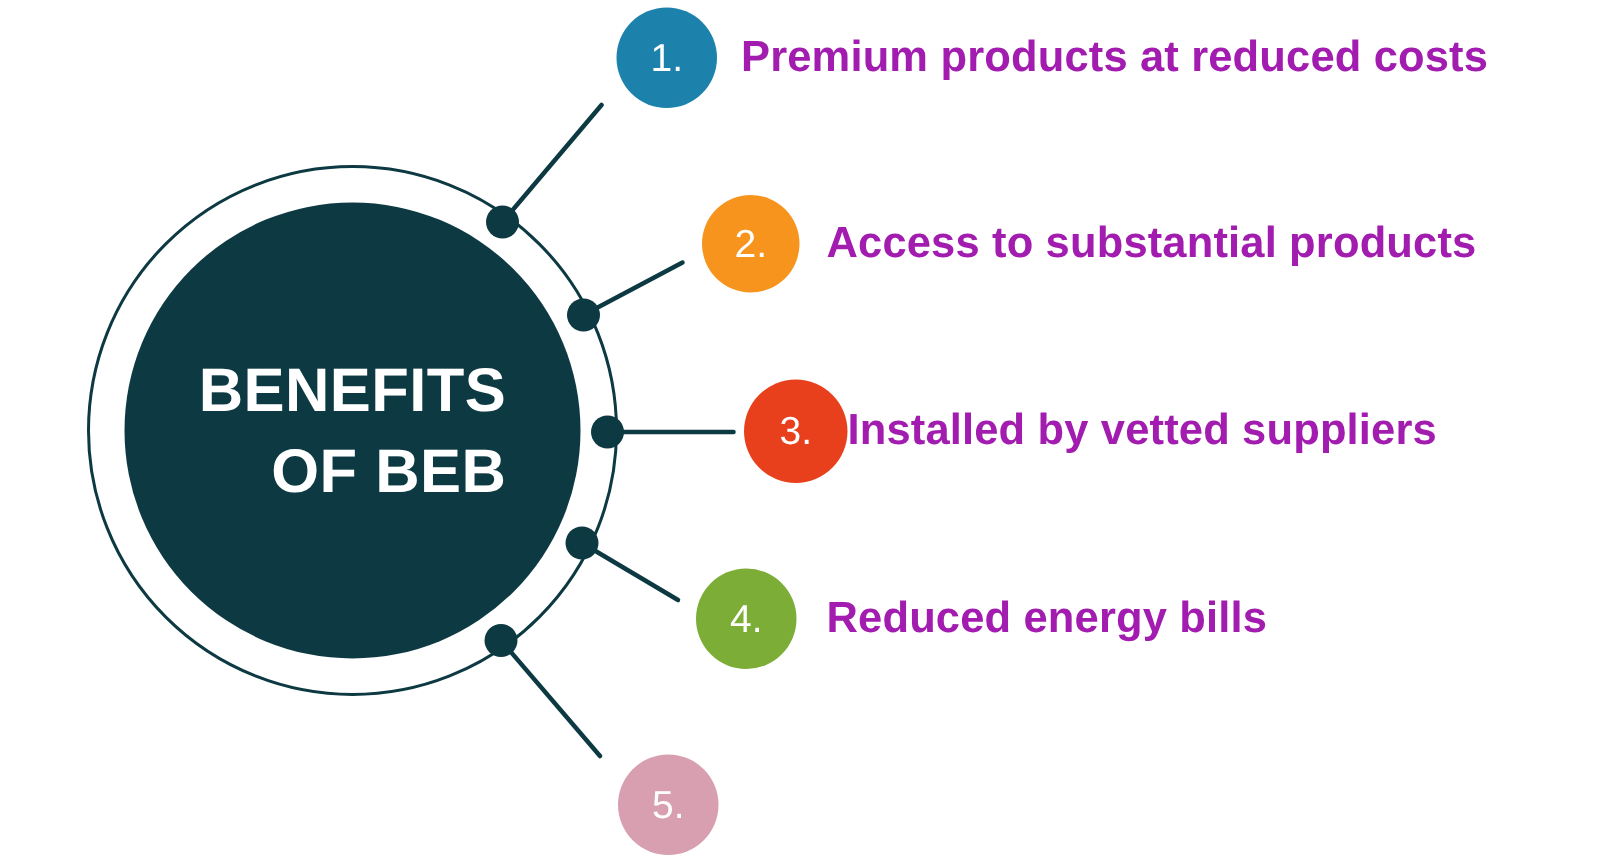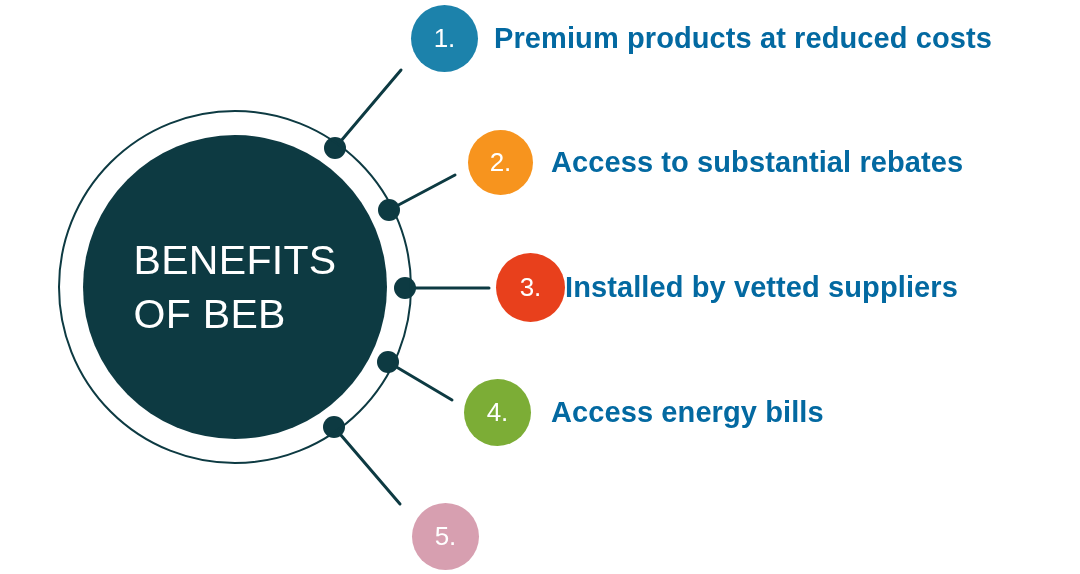--- a/index.html
+++ b/index.html
@@ -45,44 +45,44 @@
     width: 304px;
     height: 304px;
     background: #0d3a42;
     display: flex;
     align-items: center;
     justify-content: center;
   }
   #hub-title {
     color: #ffffff;
     font-size: 41px;
-    font-weight: normal;
+    font-weight: bold;
     line-height: 1.32;
     letter-spacing: 0.3px;
-    text-align: left;
+    text-align: right;
     white-space: pre-line;
     user-select: none;
   }
   .benefit-row {
     position: absolute;
     display: flex;
     align-items: center;
   }
   .benefit-badge {
     border-radius: 50%;
     display: flex;
     align-items: center;
     justify-content: center;
     color: #ffffff;
     font-size: 26px;
     font-weight: normal;
     flex: 0 0 auto;
   }
   .benefit-label {
-    color: #0369a1;
+    color: #a21caf;
     font-size: 29px;
     font-weight: bold;
     letter-spacing: 0.1px;
     white-space: nowrap;
   }
 </style>
 </head>
 <body>
 
 <div id="infographic">
@@ -106,26 +106,26 @@
     <div id="hub-title">BENEFITS
 OF BEB</div>
   </div>
 
 <div class="benefit-row" style="left: 411px; top: 5px; height: 67px;">
       <div class="benefit-badge" style="width: 67px; height: 67px; background: rgb(28, 130, 171);">1.</div>
       <div class="benefit-label" style="margin-left: 16px;">Premium products at reduced costs</div>
     </div>
     <div class="benefit-row" style="left: 468px; top: 130px; height: 65px;">
       <div class="benefit-badge" style="width: 65px; height: 65px; background: rgb(247, 148, 30);">2.</div>
-      <div class="benefit-label" style="margin-left: 18px;">Access to substantial rebates</div>
+      <div class="benefit-label" style="margin-left: 18px;">Access to substantial products</div>
     </div>
     <div class="benefit-row" style="left: 496px; top: 253px; height: 69px;">
       <div class="benefit-badge" style="width: 69px; height: 69px; background: rgb(232, 64, 28);">3.</div>
       <div class="benefit-label" style="margin-left: 0;">Installed by vetted suppliers</div>
     </div>
     <div class="benefit-row" style="left: 464px; top: 379px; height: 67px;">
       <div class="benefit-badge" style="width: 67px; height: 67px; background: rgb(124, 173, 54);">4.</div>
-      <div class="benefit-label" style="margin-left: 20px;">Access energy bills</div>
+      <div class="benefit-label" style="margin-left: 20px;">Reduced energy bills</div>
     </div>
     <div class="benefit-row" style="left: 412px; top: 503px; height: 67px;">
       <div class="benefit-badge" style="width: 67px; height: 67px; background: rgb(215, 159, 176);">5.</div>
     </div>
   </div>
 
 </body></html>

